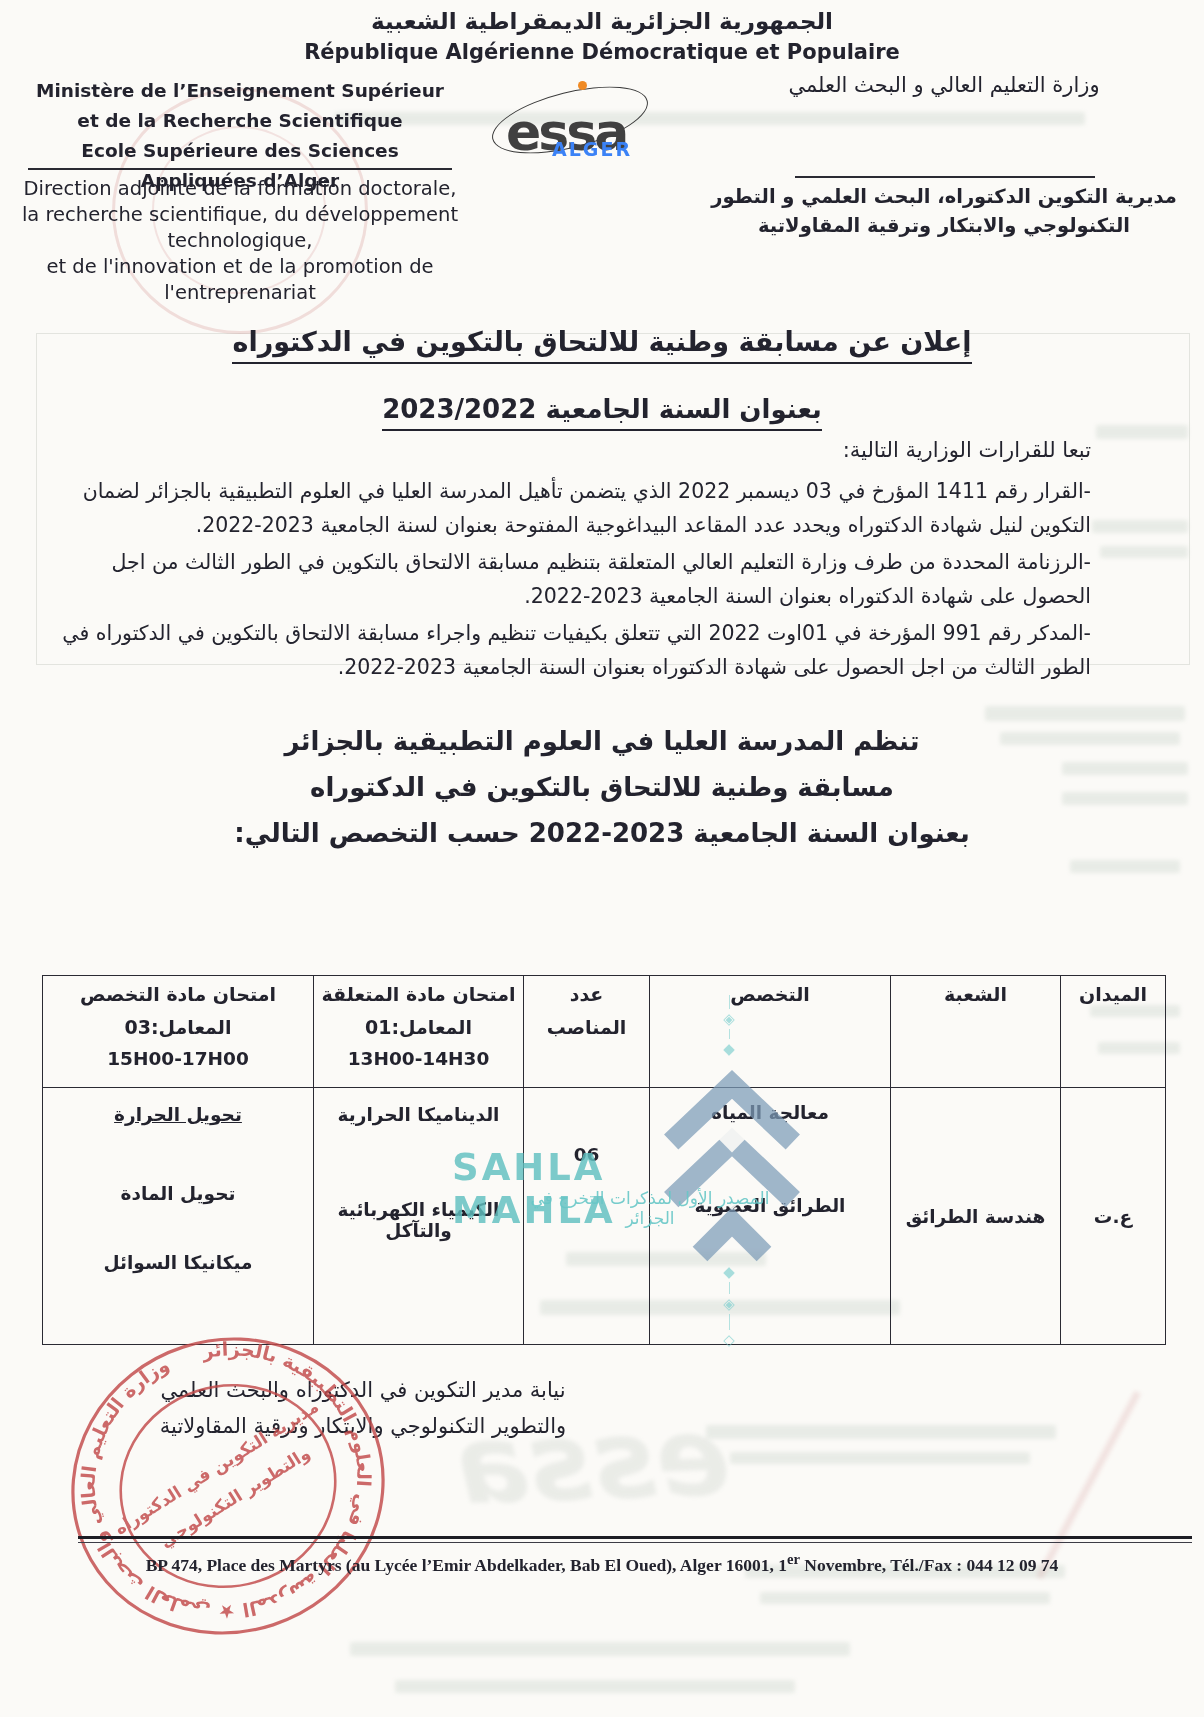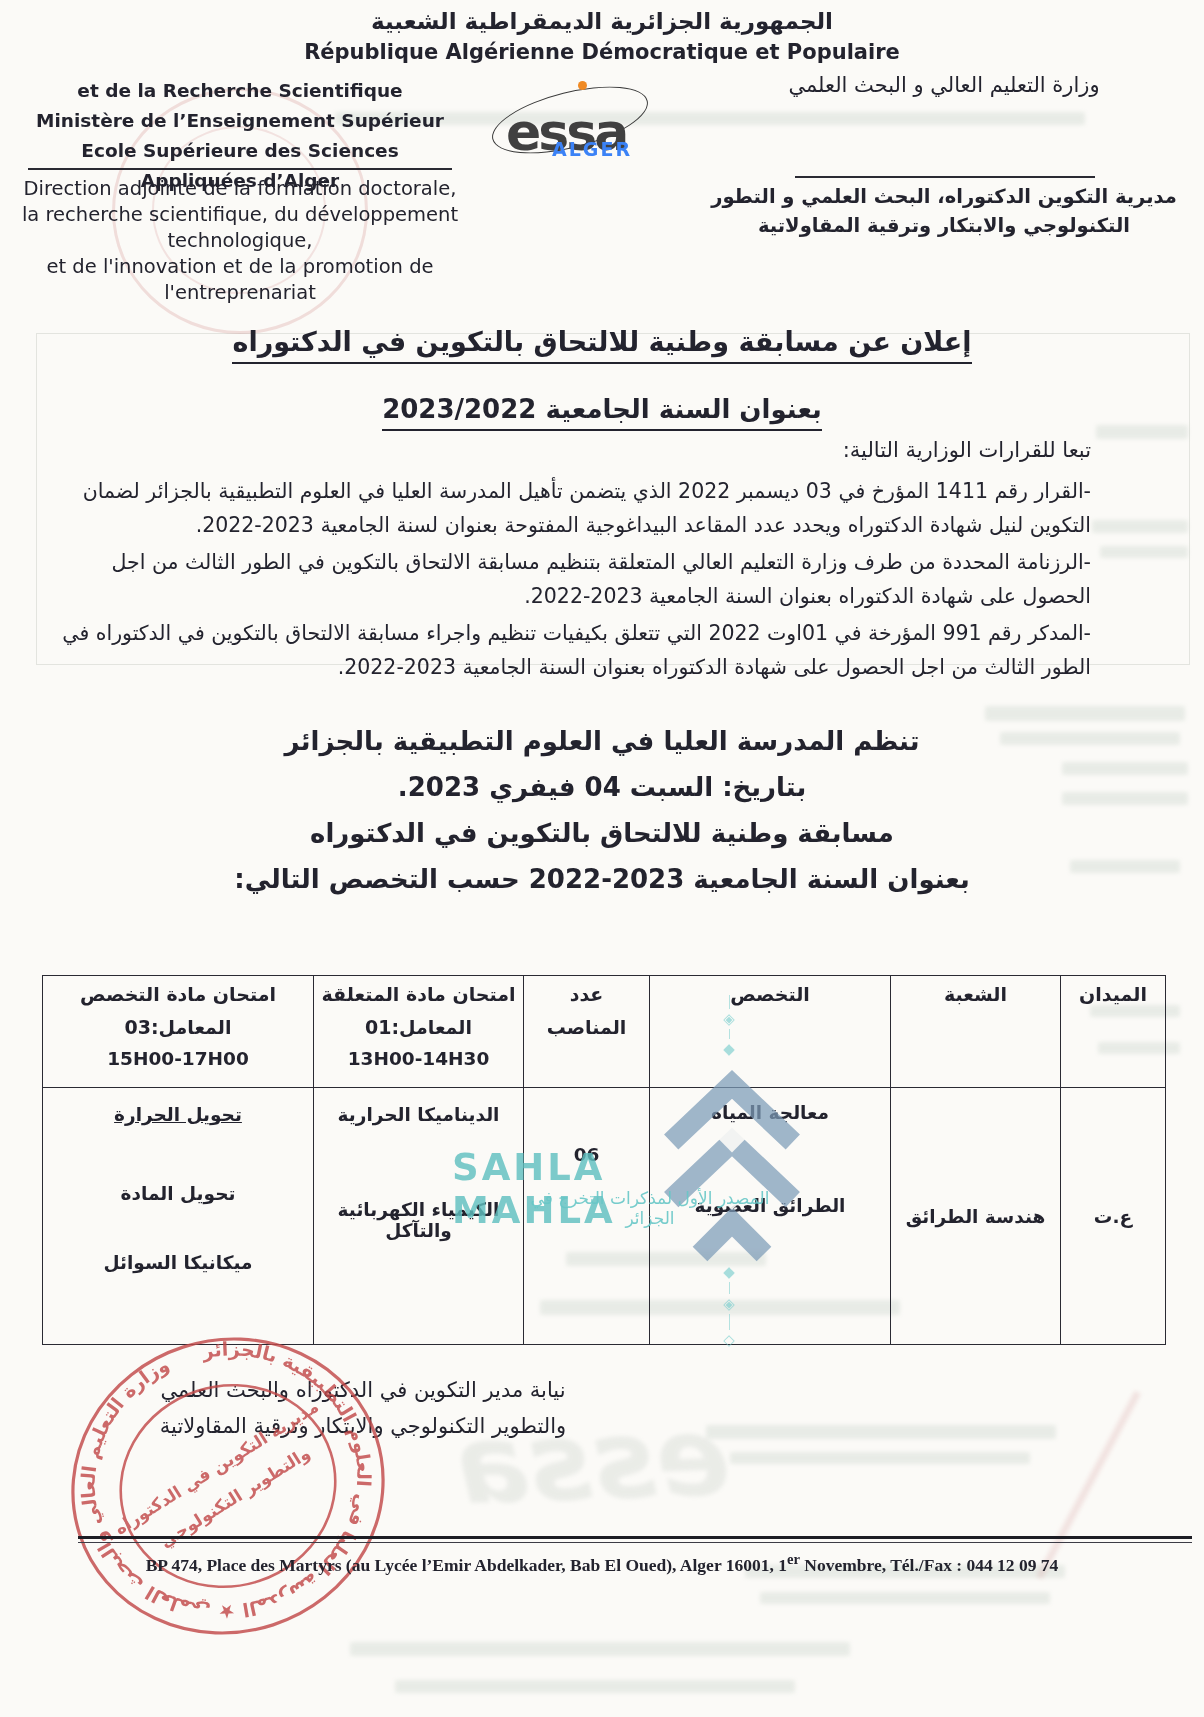--- a/index.html
+++ b/index.html
@@ -113,22 +113,22 @@
 <div id="ghost-diag"></div>
 <div id="ghost-essa">essa</div>
 
 <div class="abs faintring" style="left:112px;top:88px;width:250px;height:240px;"></div>
 <div class="abs faintring2" style="left:152px;top:126px;width:170px;height:164px;"></div>
 
 <div class="abs c" id="nat-ar">الجمهورية الجزائرية الديمقراطية الشعبية</div>
 <div class="abs c" id="nat-fr">République Algérienne Démocratique et Populaire</div>
 
 <div class="abs" id="min-fr">
+  <span class="t">Ministère de l’Enseignement Supérieur</span>
   <span class="t">et de la Recherche Scientifique</span>
-  <span class="t">Ministère de l’Enseignement Supérieur</span>
   <span class="t">Ecole Supérieure des Sciences Appliquées d’Alger</span>
 </div>
 <div class="abs" id="min-fr-rule"></div>
 <div class="abs" id="min-fr2">
   <span class="t">Direction adjointe de la formation doctorale,</span>
   <span class="t">la recherche scientifique, du développement</span>
   <span class="t">technologique,</span>
   <span class="t">et de l'innovation et de la promotion de</span>
   <span class="t">l'entreprenariat</span>
 </div>
@@ -160,21 +160,20 @@
 <div class="abs rtl" id="intro">تبعا للقرارات الوزارية التالية:</div>
 
 <div class="abs rtl" id="paras">
   <p>-القرار رقم 1411 المؤرخ في 03 ديسمبر 2022 الذي يتضمن تأهيل المدرسة العليا في العلوم التطبيقية بالجزائر لضمان التكوين لنيل شهادة الدكتوراه ويحدد عدد المقاعد البيداغوجية المفتوحة بعنوان لسنة الجامعية 2023-2022.</p>
   <p>-الرزنامة المحددة من طرف وزارة التعليم العالي المتعلقة بتنظيم مسابقة الالتحاق بالتكوين في الطور الثالث من اجل الحصول على شهادة الدكتوراه بعنوان السنة الجامعية 2023-2022.</p>
   <p>-المدكر رقم 991 المؤرخة في 01اوت 2022 التي تتعلق بكيفيات تنظيم واجراء مسابقة الالتحاق بالتكوين في الدكتوراه في الطور الثالث من اجل الحصول على شهادة الدكتوراه بعنوان السنة الجامعية 2023-2022.</p>
 </div>
 
 <div class="abs c rtl" id="organize">
   <span>تنظم المدرسة العليا في العلوم التطبيقية بالجزائر</span>
-  <span>بتاريخ: السبت 04 فيفري 2023.</span>
   <span>مسابقة وطنية للالتحاق بالتكوين في الدكتوراه</span>
   <span>بعنوان السنة الجامعية 2023-2022 حسب التخصص التالي:</span>
 </div>
 
 <table id="grid">
   <colgroup>
     <col style="width:105px">
       <col style="width:170px">
       <col style="width:241px">
     <col style="width:126px">

